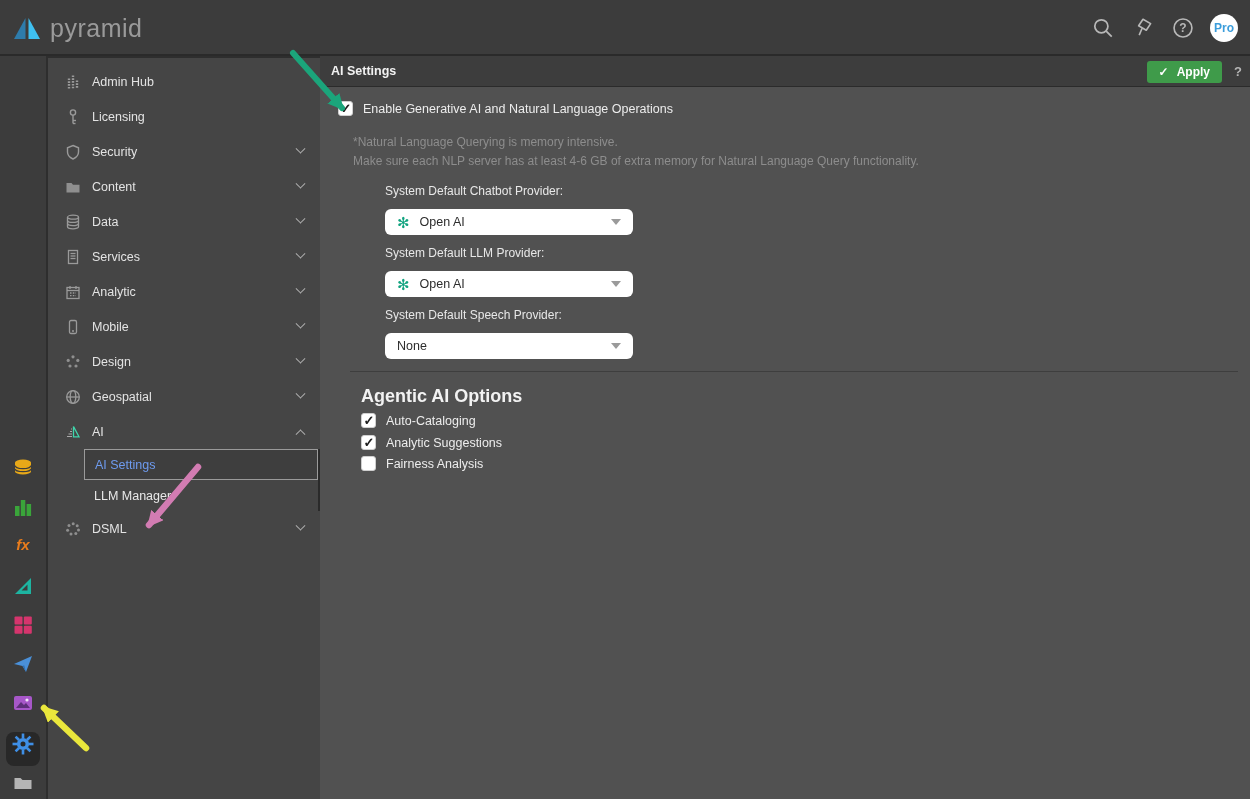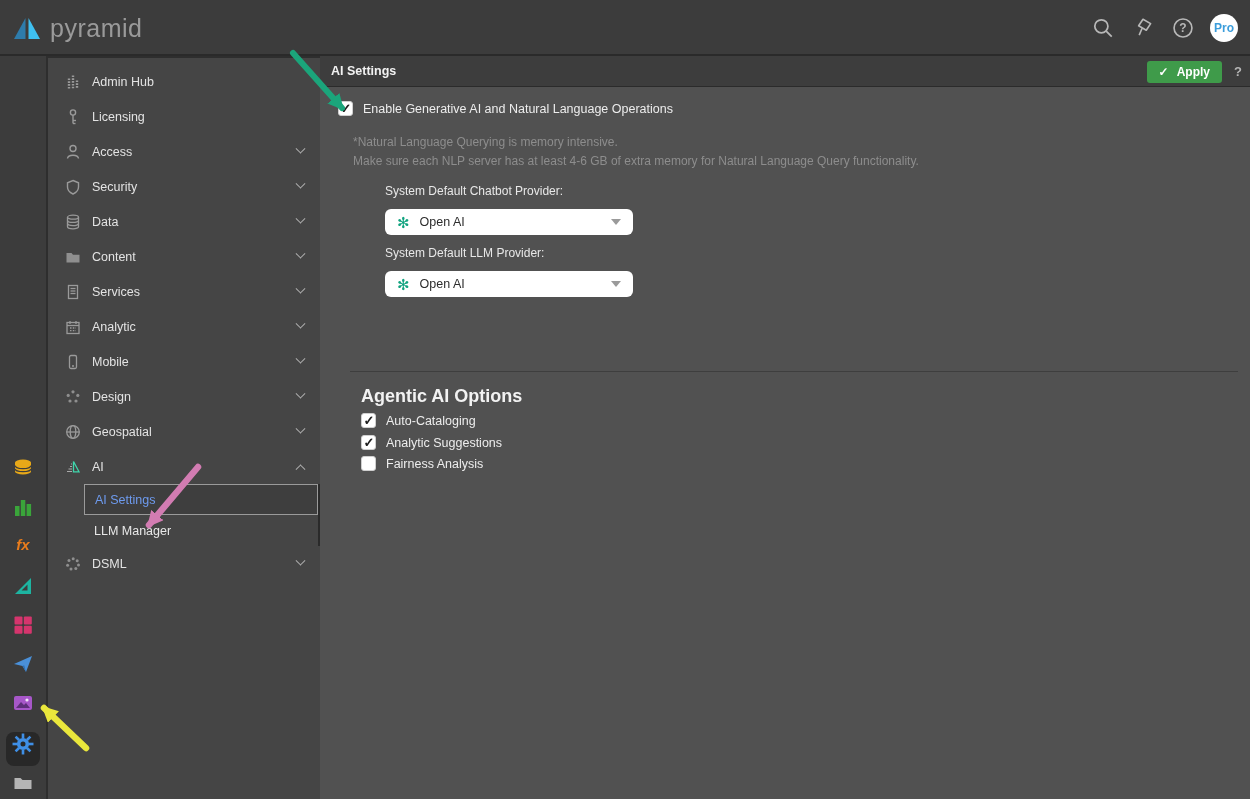--- a/index.html
+++ b/index.html
@@ -213,55 +213,45 @@
             <line x1="9" y1="7.1" x2="9" y2="15.5"></line>
           <line x1="9" y1="12.5" x2="12" y2="12.5"></line>
             <line x1="9" y1="15.5" x2="11.5" y2="15.5"></line>
         </svg>
       </span>
       <span class="s-label">Licensing</span>
     </div>
     <div class="side-item">
       <span class="s-icon">
         <svg width="18" height="18" viewBox="0 0 18 18" fill="none" stroke="#9a9a9a" stroke-width="1.4">
-          <circle cx="9" cy="5.5" r="3"></circle>
-            <path d="M3.5,15.5 C4,11.2 14,11.2 14.5,15.5"></path>
-        </svg>
-      </span>
-      <span class="s-label">Access</span>
-      <span class="chev"></span>
-    </div>
-    <div class="side-item">
-      <span class="s-icon">
-        <svg width="18" height="18" viewBox="0 0 18 18" fill="none" stroke="#9a9a9a" stroke-width="1.4">
           <path d="M9,2.5 L14.5,4.8 V9 c0,3.4 -2.3,5.6 -5.5,7 C5.8,14.6 3.5,12.4 3.5,9 V4.8 Z"></path>
         </svg>
       </span>
       <span class="s-label">Security</span>
+      <span class="chev"></span>
+    </div>
+    <div class="side-item">
+      <span class="s-icon">
+        <svg width="18" height="18" viewBox="0 0 18 18">
+          <path d="M2.5,5 h5 l1.5,1.7 H15.5 V14.5 H2.5 Z" fill="#8f8f8f"></path>
+        </svg>
+      </span>
+      <span class="s-label">Content</span>
       <span class="chev"></span>
     </div>
     <div class="side-item">
       <span class="s-icon">
         <svg width="18" height="18" viewBox="0 0 18 18" fill="none" stroke="#9a9a9a" stroke-width="1.3">
           <ellipse cx="9" cy="4.2" rx="5.5" ry="2"></ellipse>
             <path d="M3.5,4.2 V13.8 a5.5,2 0 0 0 11,0 V4.2"></path>
           <path d="M3.5,7.4 a5.5,2 0 0 0 11,0"></path>
             <path d="M3.5,10.6 a5.5,2 0 0 0 11,0"></path>
         </svg>
       </span>
       <span class="s-label">Data</span>
-      <span class="chev"></span>
-    </div>
-    <div class="side-item">
-      <span class="s-icon">
-        <svg width="18" height="18" viewBox="0 0 18 18">
-          <path d="M2.5,5 h5 l1.5,1.7 H15.5 V14.5 H2.5 Z" fill="#8f8f8f"></path>
-        </svg>
-      </span>
-      <span class="s-label">Content</span>
       <span class="chev"></span>
     </div>
     <div class="side-item">
       <span class="s-icon">
         <svg width="18" height="18" viewBox="0 0 18 18" fill="none" stroke="#9a9a9a" stroke-width="1.3">
           <rect x="4.5" y="2.5" width="9" height="13"></rect>
             <line x1="6.5" y1="5.5" x2="11.5" y2="5.5"></line>
           <line x1="6.5" y1="8" x2="11.5" y2="8"></line>
             <line x1="6.5" y1="10.5" x2="11.5" y2="10.5"></line>
         </svg>
@@ -390,20 +380,27 @@
 
     <div class="prov-group" style="top:159px">
       <div class="prov-label">System Default LLM Provider:</div>
       <div class="dd">
         <span class="oi">✻</span>
         <span class="val">Open AI</span>
         <span class="dchev"></span>
       </div>
     </div>
 
+    <div class="prov-group" style="top:221px">
+      <div class="prov-label">System Default Speech Provider:</div>
+      <div class="dd">
+        <span class="val">None</span>
+        <span class="dchev"></span>
+      </div>
+    </div>
 
     <div id="divider"></div>
 
     <div id="agentic-title">Agentic AI Options</div>
 
     <div class="cb-row" id="opt-1">
       <span class="checkbox checked"></span>
       <span class="cb-label">Auto-Cataloging</span>
     </div>
     <div class="cb-row" id="opt-2">

